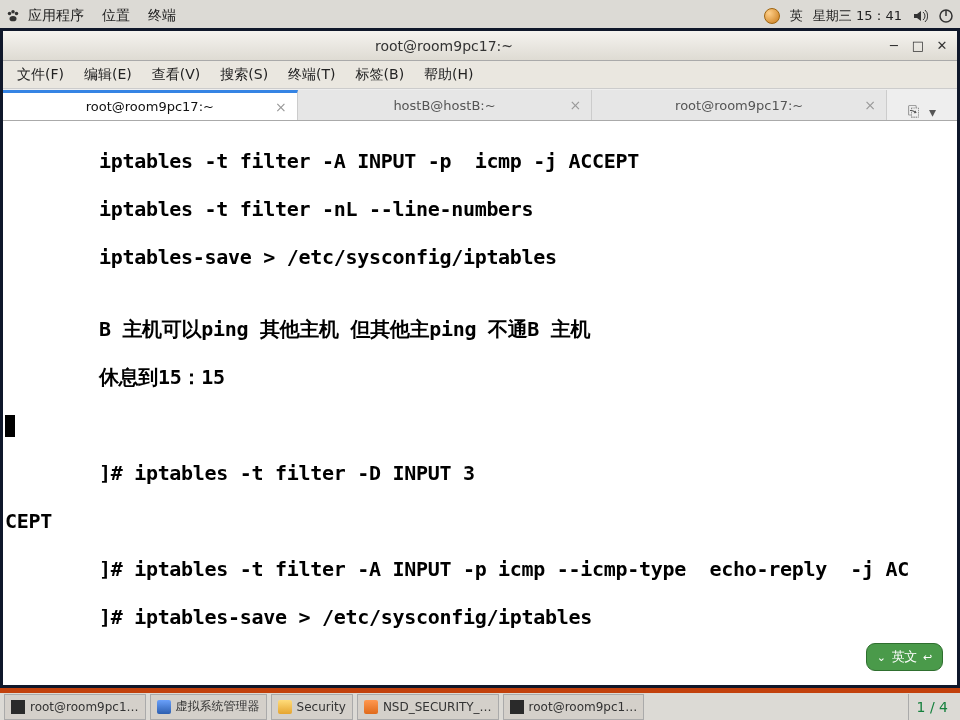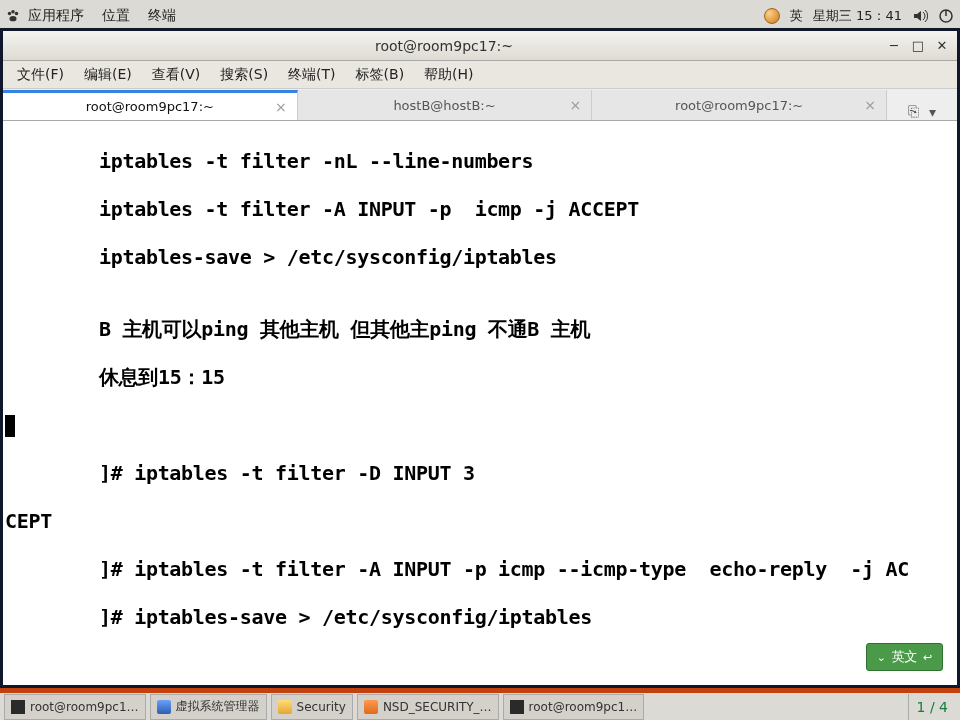--- a/index.html
+++ b/index.html
@@ -26,21 +26,21 @@
 .tabbar { height:32px; background:#eee; display:flex; align-items:flex-end; border-bottom:1px solid #aaa; }
 .tab { flex:1; display:flex; align-items:center; justify-content:center; height:30px; border-right:1px solid #ccc; font-size:13px; color:#555; position:relative; cursor:pointer; background:#e6e6e6; }
 .tab.active { background:#fff; color:#111; border-top:3px solid #3584e4; }
 .tab .x { position:absolute; right:10px; color:#999; font-size:14px; }
 .tab-extra { width:70px; display:flex; align-items:center; justify-content:center; gap:10px; }
 .tab-extra span { cursor:pointer; color:#555; font-size:14px; }
 
 .terminal { flex:1; background:#fff; color:#000; font-family:"DejaVu Sans Mono","Courier New",monospace; font-size:20px; font-weight:bold; line-height:24px; padding:4px 0 0 0; white-space:pre; overflow:hidden; position:relative; letter-spacing:-0.3px; }
 .terminal .line { padding-left:2px; }
 .terminal .cursor { display:inline-block; width:10px; height:22px; background:#000; vertical-align:bottom; }
-.terminal .ime-badge { position:absolute; right:14px; bottom:14px; background:#4a9a4a; color:#fff; border:1px solid #2f6f2f; font-size:13px; padding:1px 10px; border-radius:3px; display:flex; align-items:center; gap:6px; font-family:sans-serif; font-weight:normal; }
+.terminal .ime-badge { position:absolute; right:14px; bottom:14px; background:#4a9a4a; color:#fff; border:1px solid #2f6f2f; font-size:13px; padding:1px 10px; border-radius:9px; display:flex; align-items:center; gap:6px; font-family:sans-serif; font-weight:normal; }
 .terminal .ime-badge::before { content:"⌄"; font-size:11px; }
 .terminal .ime-badge::after { content:"↩"; font-size:11px; }
 
 
 .taskbar { position:absolute; bottom:0; left:0; width:960px; height:32px; background:#dcdad5; border-top:5px solid #c2410c; display:flex; align-items:center; padding:0 4px; }
 .task { height:26px; background:#d4d0ca; border:1px solid #aaa; margin-right:4px; display:flex; align-items:center; padding:0 6px; font-size:12px; color:#333; cursor:pointer; max-width:150px; overflow:hidden; white-space:nowrap; }
 .task .ico { width:14px; height:14px; margin-right:5px; flex-shrink:0; }
 .task-spacer { flex:1; }
 .ws { font-size:14px; color:#15803d; padding:0 8px; border-left:1px solid #aaa; height:26px; display:flex; align-items:center; }
 .ico-term { background:#2a2a2a; }
@@ -109,22 +109,22 @@
     <div class="tab">
         <span>root@room9pc17:~</span>
         <span class="x">×</span>
       </div>
     <div class="tab-extra">
       <span>⎘</span>
       <span>▾</span>
     </div>
   </div>
   <div class="terminal">
+<div class="line">        iptables -t filter -A INPUT -p  icmp -j ACCEPT</div>
 <div class="line">        iptables -t filter -nL --line-numbers</div>
-<div class="line">        iptables -t filter -A INPUT -p  icmp -j ACCEPT</div>
 <div class="line">        iptables-save &gt; /etc/sysconfig/iptables</div>
 <div class="line"></div>
 <div class="line">        B 主机可以ping 其他主机 但其他主ping 不通B 主机</div>
 <div class="line">        休息到15：15</div>
 <div class="line"><span class="cursor"></span></div>
 <div class="line">        ]# iptables -t filter -D INPUT 3</div>
 <div class="line">CEPT</div>
 <div class="line">        ]# iptables -t filter -A INPUT -p icmp --icmp-type  echo-reply  -j AC</div>
 <div class="line">        ]# iptables-save &gt; /etc/sysconfig/iptables</div>
 <div class="line"></div>

